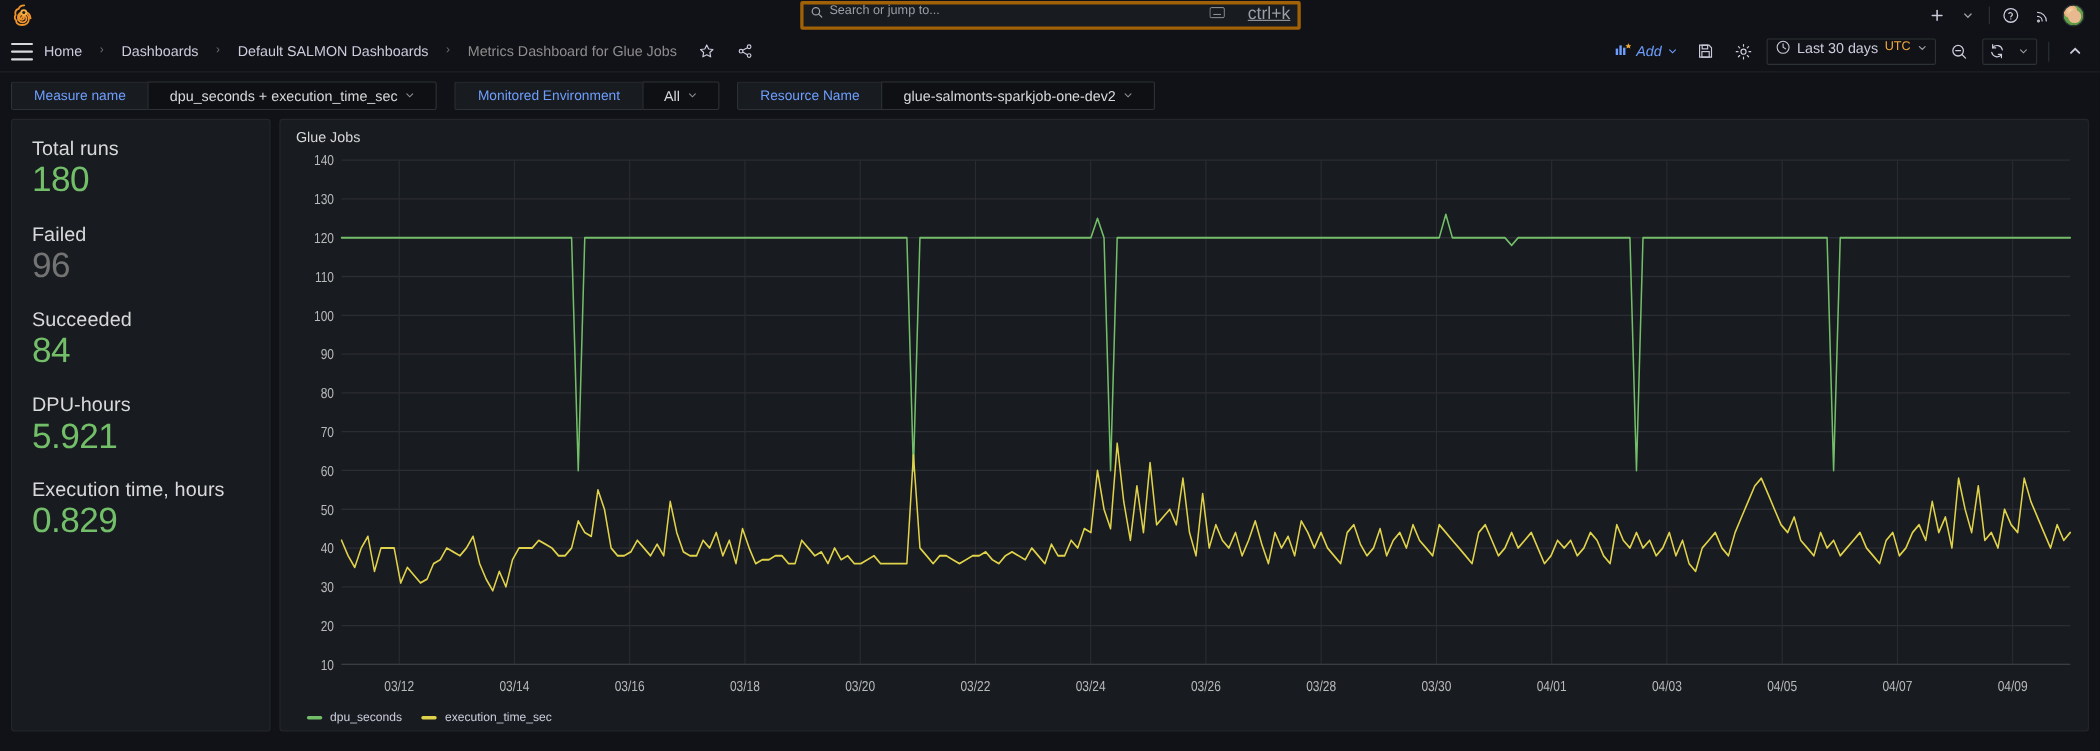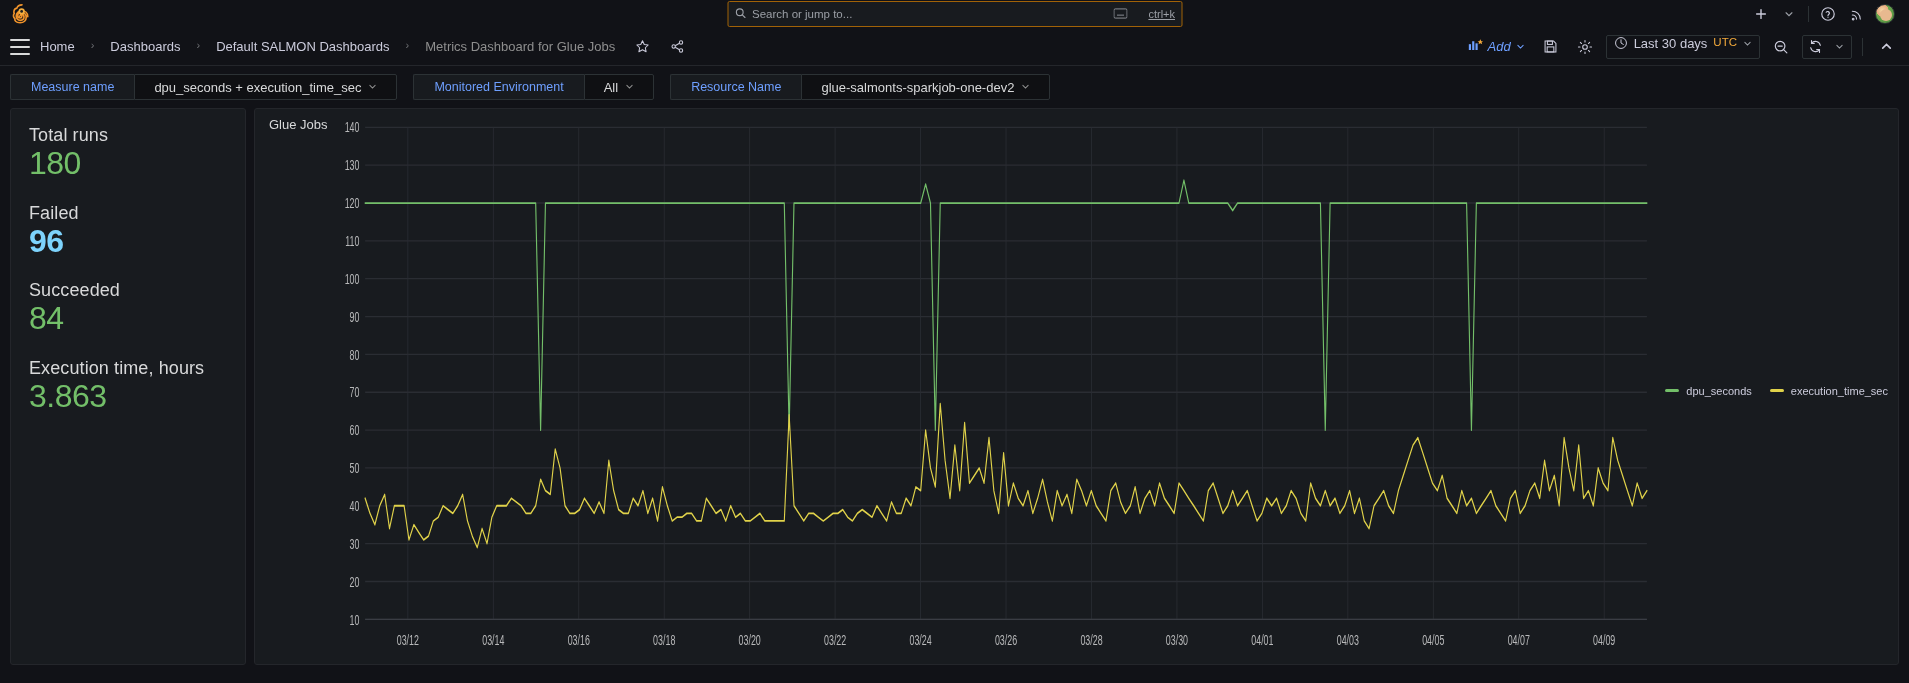--- a/index.html
+++ b/index.html
@@ -18,28 +18,28 @@
     background: #111217;
     display: flex; align-items: center;
     padding: 0 10px;
     position: relative;
   }
   .grafana-logo { width: 24px; height: 24px; display: flex; align-items: center; justify-content: center; }
   .search-wrap {
     position: absolute; left: 50%; transform: translateX(-50%);
     width: 455px; height: 26px;
     background: #181b1f;
-    border: 1px solid #a16207;
+    border: 3px solid #a16207;
     border-radius: 2px;
-    display: flex; align-items: center;
+    display: flex; align-items: flex-start;
     padding: 0 6px;
     gap: 6px;
   }
   .search-wrap .ph { font-size: 11.5px; color: #9b9fa6; flex: 1; }
-  .kbd-hint { display: flex; align-items: center; gap: 21px; font-size: 11px; color: #9b9fa6; text-decoration: underline; }
+  .kbd-hint { display: flex; align-items: center; gap: 21px; font-size: 16px; color: #9b9fa6; text-decoration: underline; }
   .topnav-right {
     margin-left: auto; display: flex; align-items: center; gap: 10px;
     padding-right: 4px;
   }
   .tn-icon { width: 18px; height: 18px; display: flex; align-items: center; justify-content: center; color: #b5b7bd; cursor: pointer; }
   .tn-div { width: 1px; height: 16px; background: #2c3235; }
   .avatar {
     width: 20px; height: 20px; border-radius: 50%;
     background: radial-gradient(circle at 35% 30%, #f5d9a8 0%, #e8a87c 35%, #6aa84f 36%, #4f8a3a 100%);
     border: 1px solid #2c3235;
@@ -132,21 +132,21 @@
     position: relative;
   }
 
   
   .stats-panel { width: 236px; padding: 16px 0 0 18px; flex: none; }
   .stat { margin-bottom: 22px; }
   .stat-title { font-size: 18px; color: #d8d9da; font-weight: 400; margin-bottom: 1px; letter-spacing: .1px; }
   .stat-value { font-size: 32px; line-height: 1.05; color: #73bf69; font-weight: 400; letter-spacing: -0.5px; }
 
   
-  .graph-panel { flex: 1; padding: 8px 10px 6px 10px; display: flex; flex-direction: row; }
+  .graph-panel { flex: 1; padding: 8px 10px 6px 10px; display: flex; flex-direction: column; }
   .panel-title { font-size: 13px; color: #d8d9da; font-weight: 500; margin-bottom: 4px; padding-left: 4px; }
   .plot-area { flex: 1; position: relative; }
   .plot-svg { position: absolute; inset: 0; width: 100%; height: 100%; display: block; }
   .legend { display: flex; align-items: center; gap: 18px; padding: 6px 0 0 14px; }
   .legend-item { display: flex; align-items: center; gap: 7px; font-size: 11px; color: #ccccdc; cursor: pointer; }
   .legend-swatch { width: 14px; height: 3px; border-radius: 2px; display: inline-block; }
 
   .tick-label { font-size: 11px; fill: #b8b9ba; font-family: "Liberation Sans", sans-serif; }
 </style>
 </head>
@@ -370,29 +370,33 @@
 
 <div class="dash">
 
   <div class="panel stats-panel">
     <div class="stat">
       <div class="stat-title">Total runs</div>
       <div class="stat-value" style="color: rgb(115, 191, 105);">180</div>
     </div>
     <div class="stat">
       <div class="stat-title">Failed</div>
-      <div class="stat-value" style="color: #7dd3fc; font-weight: bold;">96</div>
+      <div class="stat-value" style="color: #737373;">96</div>
     </div>
     <div class="stat">
       <div class="stat-title">Succeeded</div>
       <div class="stat-value" style="color: rgb(115, 191, 105);">84</div>
     </div>
     <div class="stat">
+      <div class="stat-title">DPU-hours</div>
+      <div class="stat-value" style="color: rgb(115, 191, 105);">5.921</div>
+    </div>
+    <div class="stat">
       <div class="stat-title">Execution time, hours</div>
-      <div class="stat-value" style="color: rgb(115, 191, 105);">3.863</div>
+      <div class="stat-value" style="color: rgb(115, 191, 105);">0.829</div>
     </div>
   </div>
 
   <div class="panel graph-panel">
     <div class="panel-title">Glue Jobs</div>
     <div class="plot-area">
       <svg class="plot-svg" id="plot" viewBox="0 0 1640 420" preserveAspectRatio="none">
           <line x1="46" y1="390" x2="1634" y2="390" stroke="#2a2d33" stroke-width="1"></line>
           <text x="39" y="394" text-anchor="end" class="tick-label">10</text>
           <line x1="46" y1="360.61538461538464" x2="1634" y2="360.61538461538464" stroke="#2a2d33" stroke-width="1"></line>

